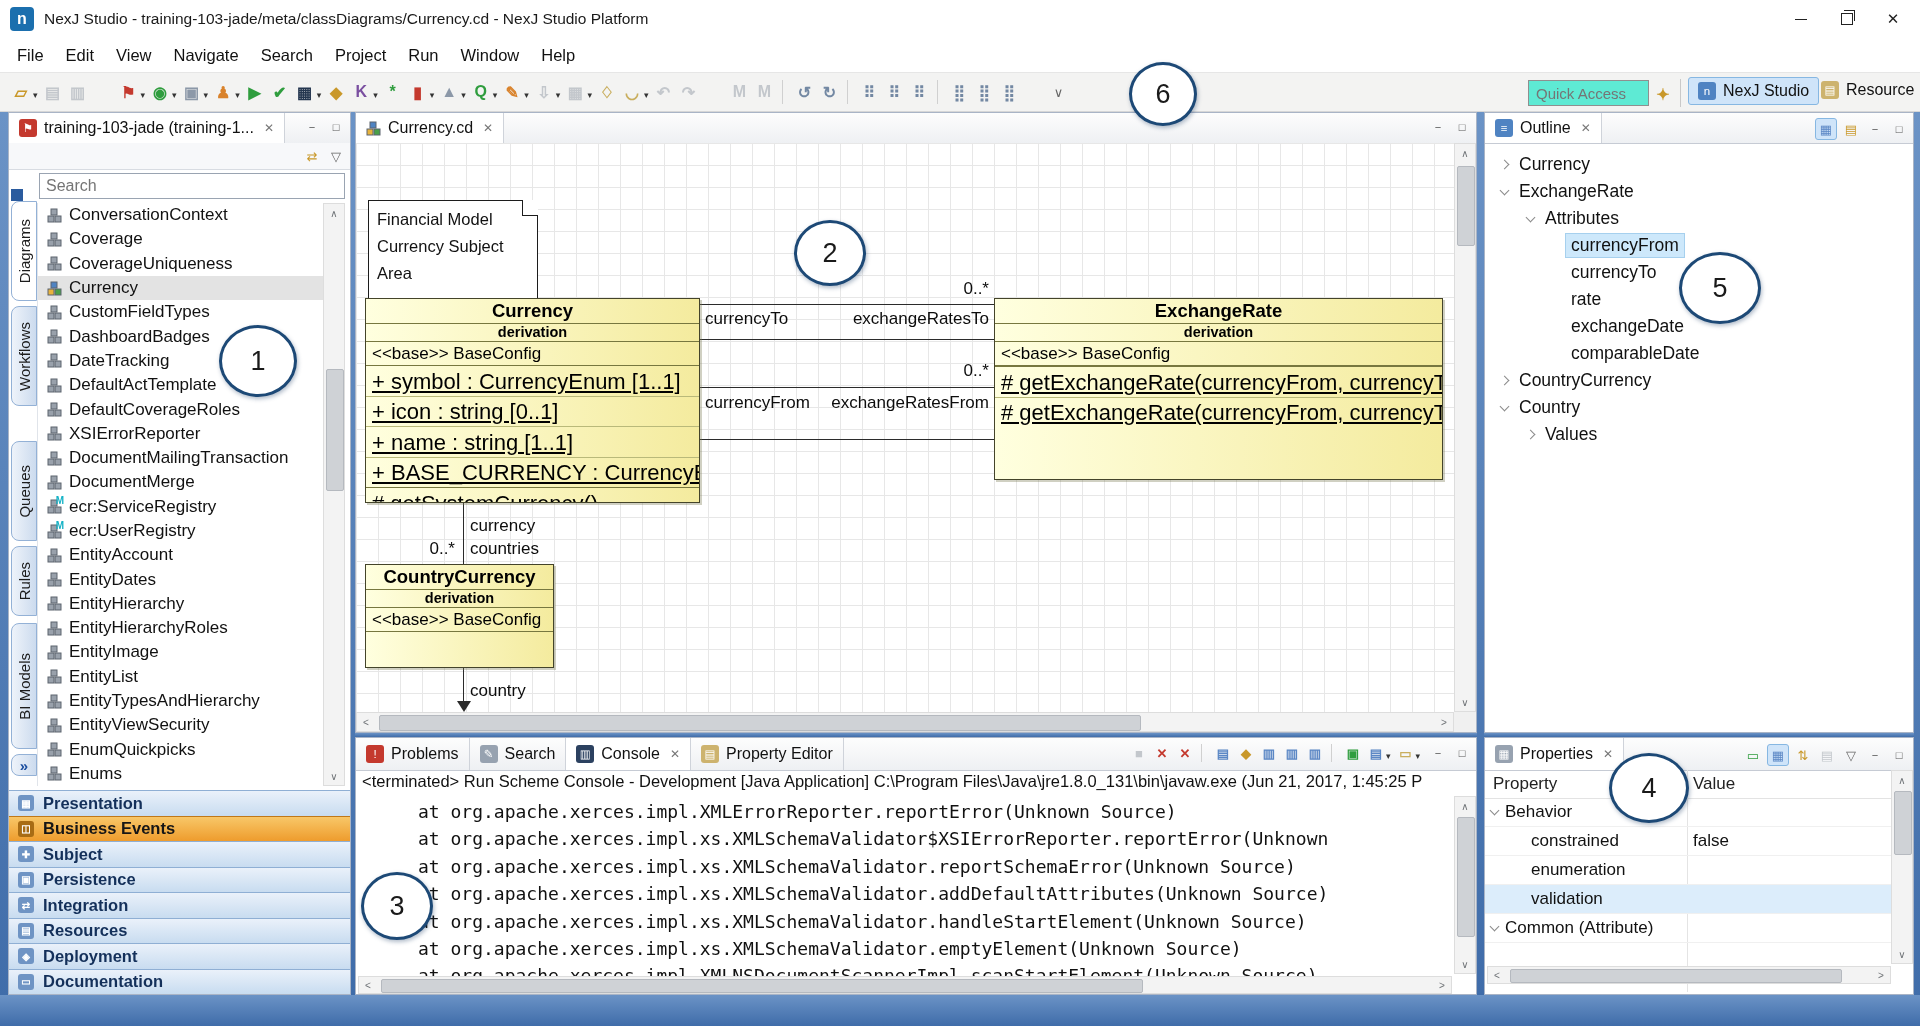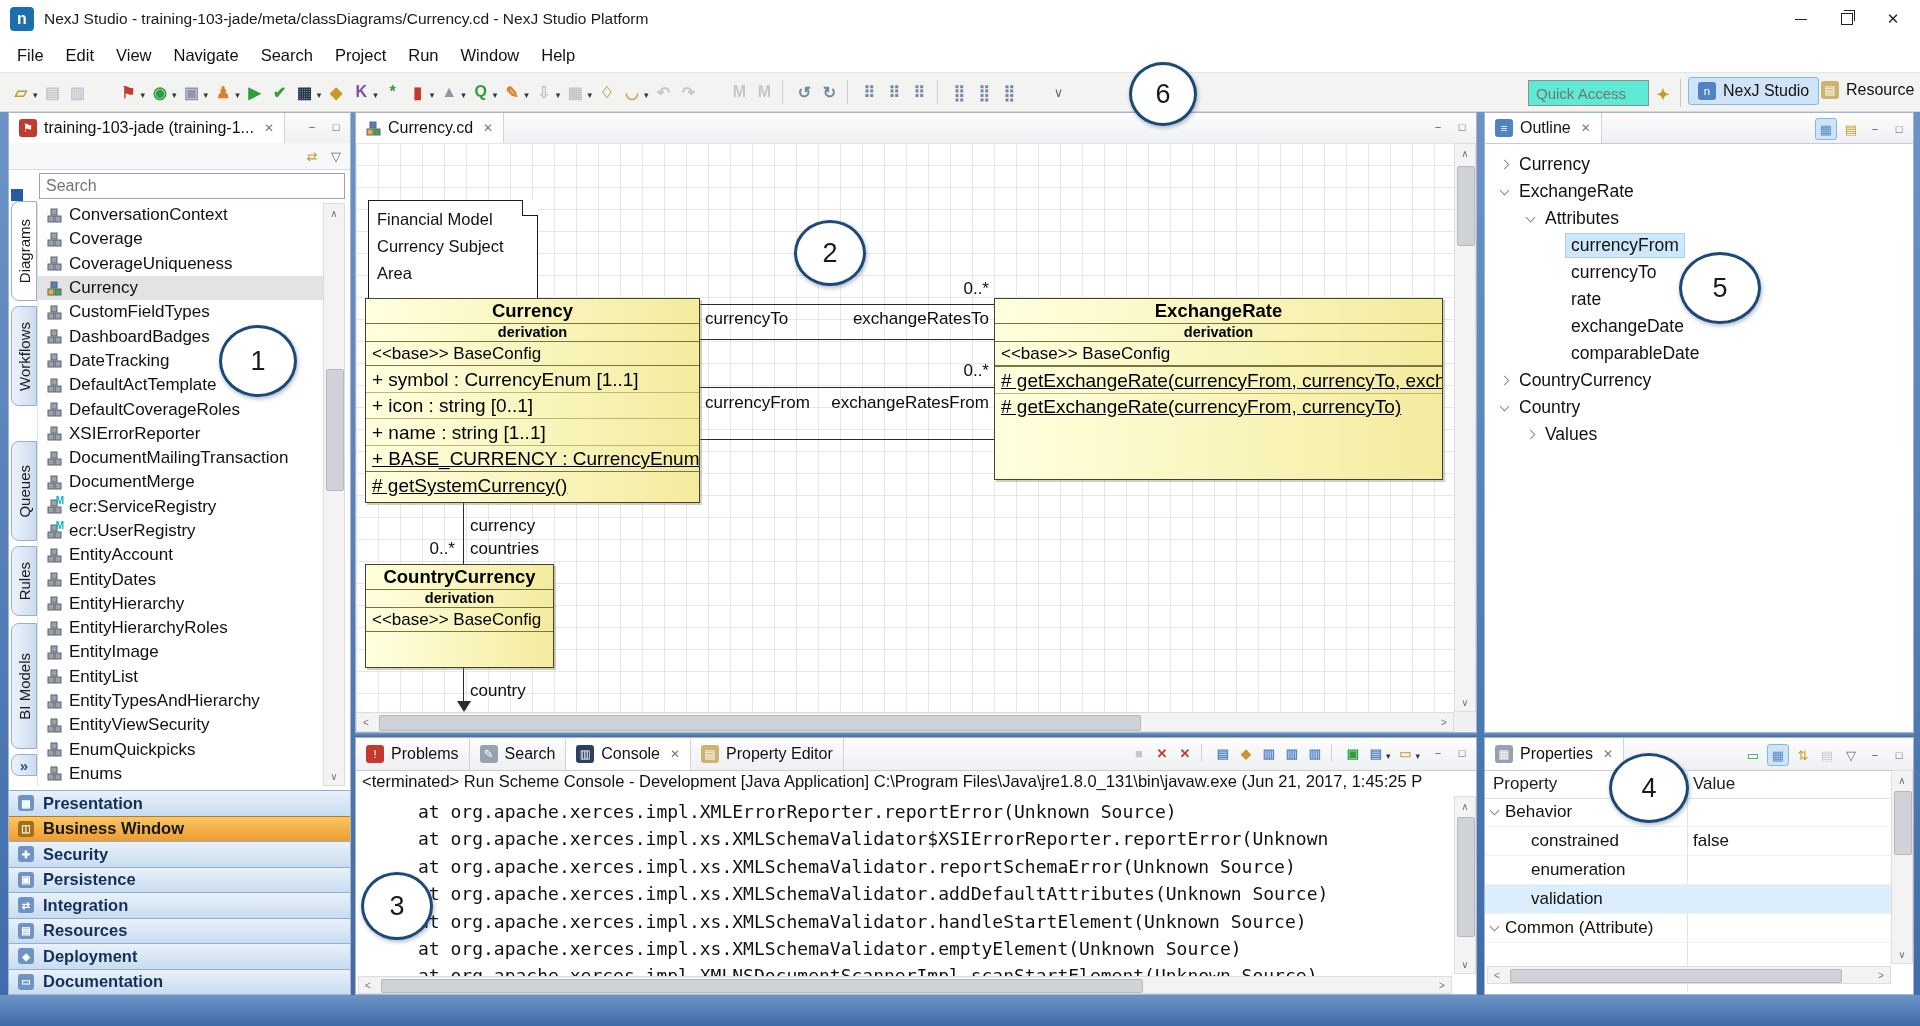--- a/index.html
+++ b/index.html
@@ -71,21 +71,21 @@
   
   .canvas{position:absolute;left:0;top:30px;width:1098px;height:569px;background:#fff;overflow:hidden;
     background-image:linear-gradient(to right,#e7e7e7 1px,transparent 1px),linear-gradient(to bottom,#e7e7e7 1px,transparent 1px);
     background-size:22px 22px;}
   .note{position:absolute;border:1.6px solid #1c1c1c;background:#fff;padding:5px 8px;font-size:16.5px;line-height:27px;color:#111;}
   .note .foldline{position:absolute;right:-1px;top:-1px;width:16px;height:16px;border-left:1.4px solid #1c1c1c;border-bottom:1.4px solid #1c1c1c;box-sizing:border-box;background:#fff;}
   .uml{position:absolute;border:1.4px solid #44442a;background:linear-gradient(to right,#ffffdf,#f4eb9e);box-shadow:2px 2px 0 rgba(120,120,80,.35);box-sizing:border-box;overflow:hidden;}
   .uml .t{font-weight:bold;text-align:center;font-size:18.5px;color:#000;padding:1px 0;border-bottom:1.2px solid #77773f;}
   .uml .d{font-weight:bold;text-align:center;font-size:14.5px;color:#000;padding:0 0 1px 0;border-bottom:1.2px solid #77773f;}
   .uml .b{font-size:17px;padding:2px 6px 1px 6px;border-bottom:1.2px solid #77773f;white-space:nowrap;}
-  .uml .row{font-size:19px;padding:2.5px 6px 1px 6px;border-bottom:1px solid #b9b97a;white-space:nowrap;overflow:hidden;}
+  .uml .row{font-size:22px;padding:2.5px 6px 1px 6px;border-bottom:1px solid #b9b97a;white-space:nowrap;overflow:hidden;text-decoration:underline;}
   .uml .methods .row{border-color:#b9b97a;}
   .uml .row:last-child{border-bottom:none;}
   .u{text-decoration:underline;}
   .hline{position:absolute;height:0;border-top:1.6px solid #2b2b2b;}
   .vline{position:absolute;width:0;border-left:1.6px solid #2b2b2b;}
   .alabel{position:absolute;font-size:17px;color:#0c0c0c;white-space:nowrap;}
   .alabel.r{text-align:right;}
   .arrow-d{position:absolute;width:0;height:0;border-left:7px solid transparent;border-right:7px solid transparent;border-top:11px solid #2b2b2b;}
   
   .constatus{position:absolute;left:6px;top:34px;right:30px;font-size:16.5px;color:#111;white-space:nowrap;overflow:hidden;}
@@ -692,26 +692,26 @@
 
     <div style="position:absolute;left:0;top:677px;width:341px;height:204px;display:flex;flex-direction:column;">
 
         <div class="cat">
           <span class="ficon">▦</span>
           <span>Presentation</span>
         </div>
 
         <div class="cat active">
           <span class="ficon">◫</span>
-          <span>Business Window</span>
+          <span>Business Events</span>
         </div>
 
         <div class="cat">
           <span class="ficon">✚</span>
-          <span>Security</span>
+          <span>Subject</span>
         </div>
 
         <div class="cat">
           <span class="ficon">▣</span>
           <span>Persistence</span>
         </div>
 
         <div class="cat">
           <span class="ficon">⇄</span>
           <span>Integration</span>

